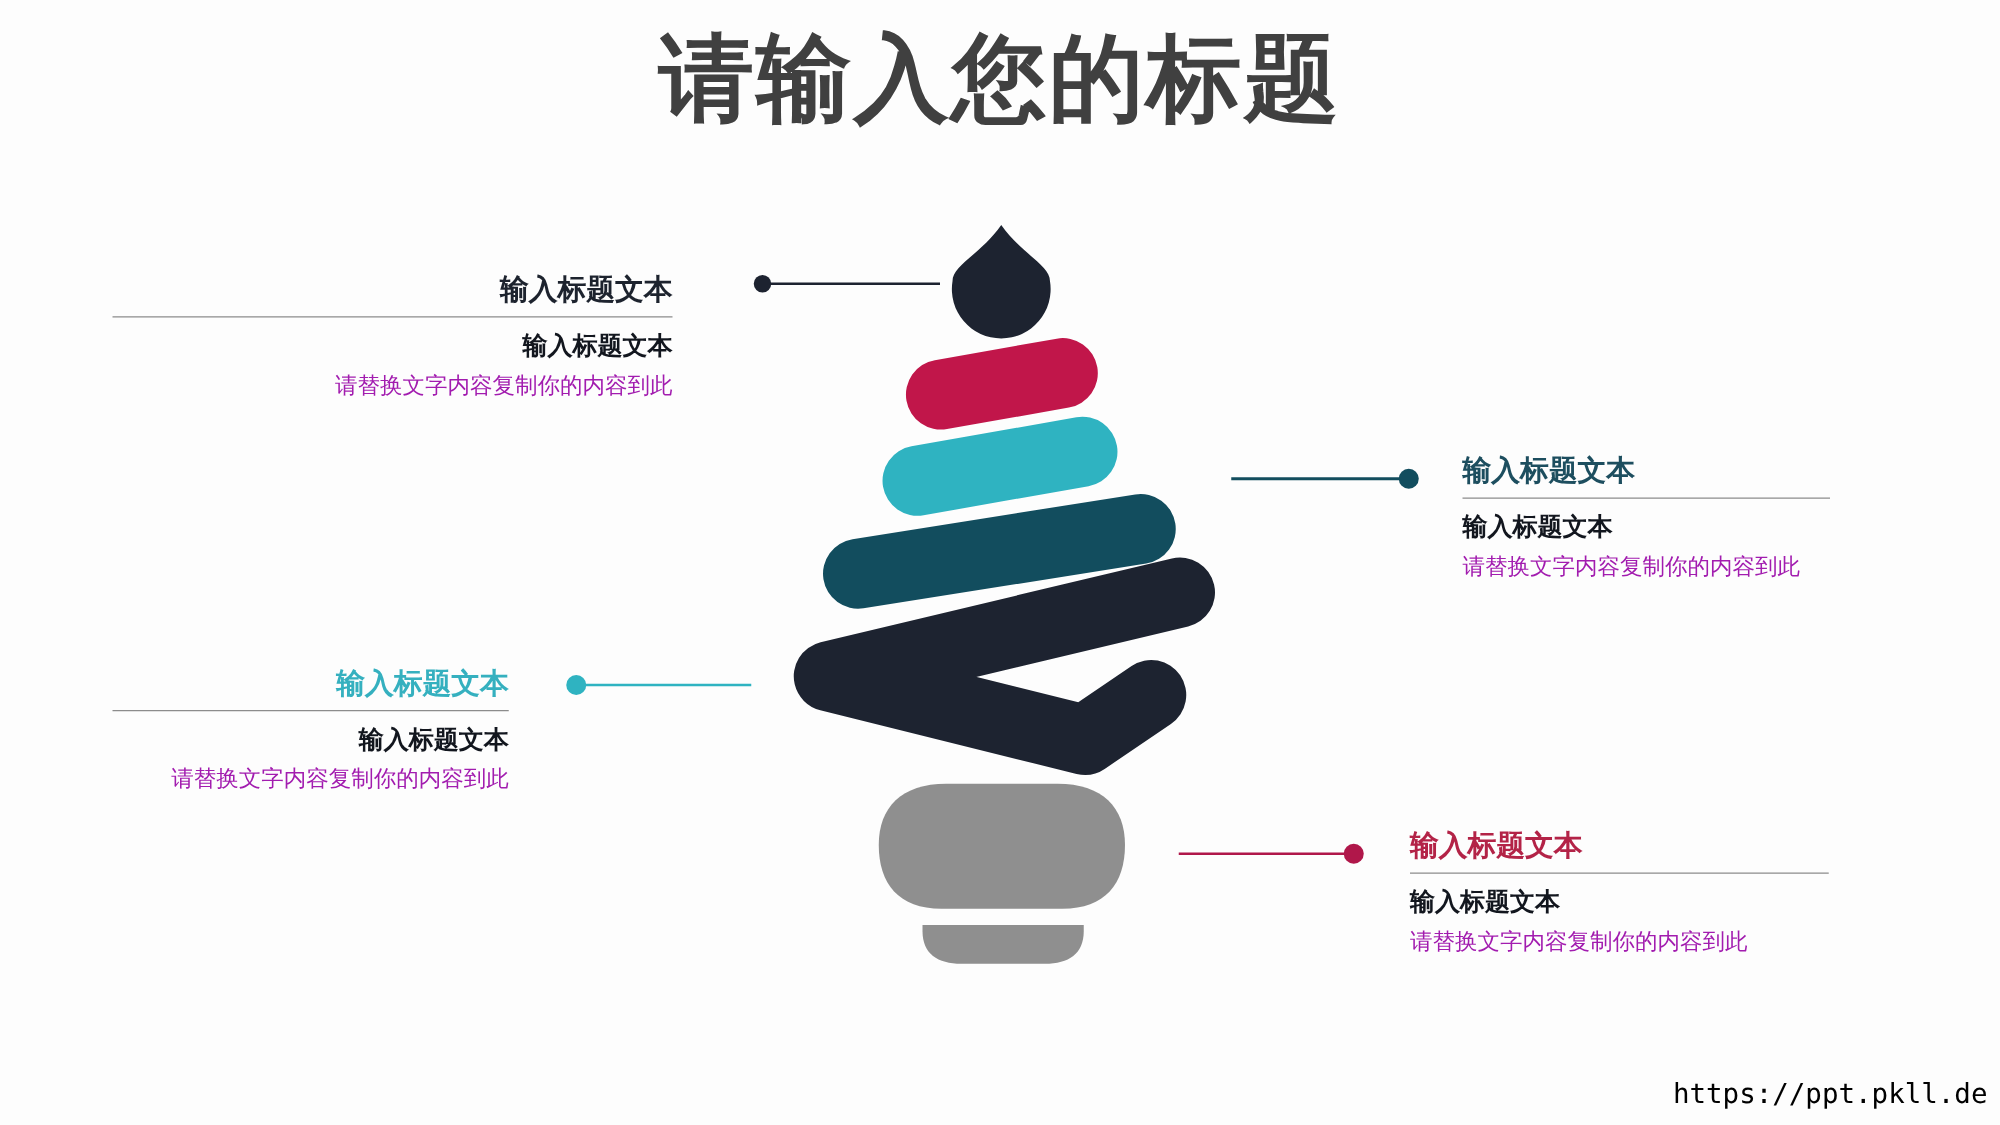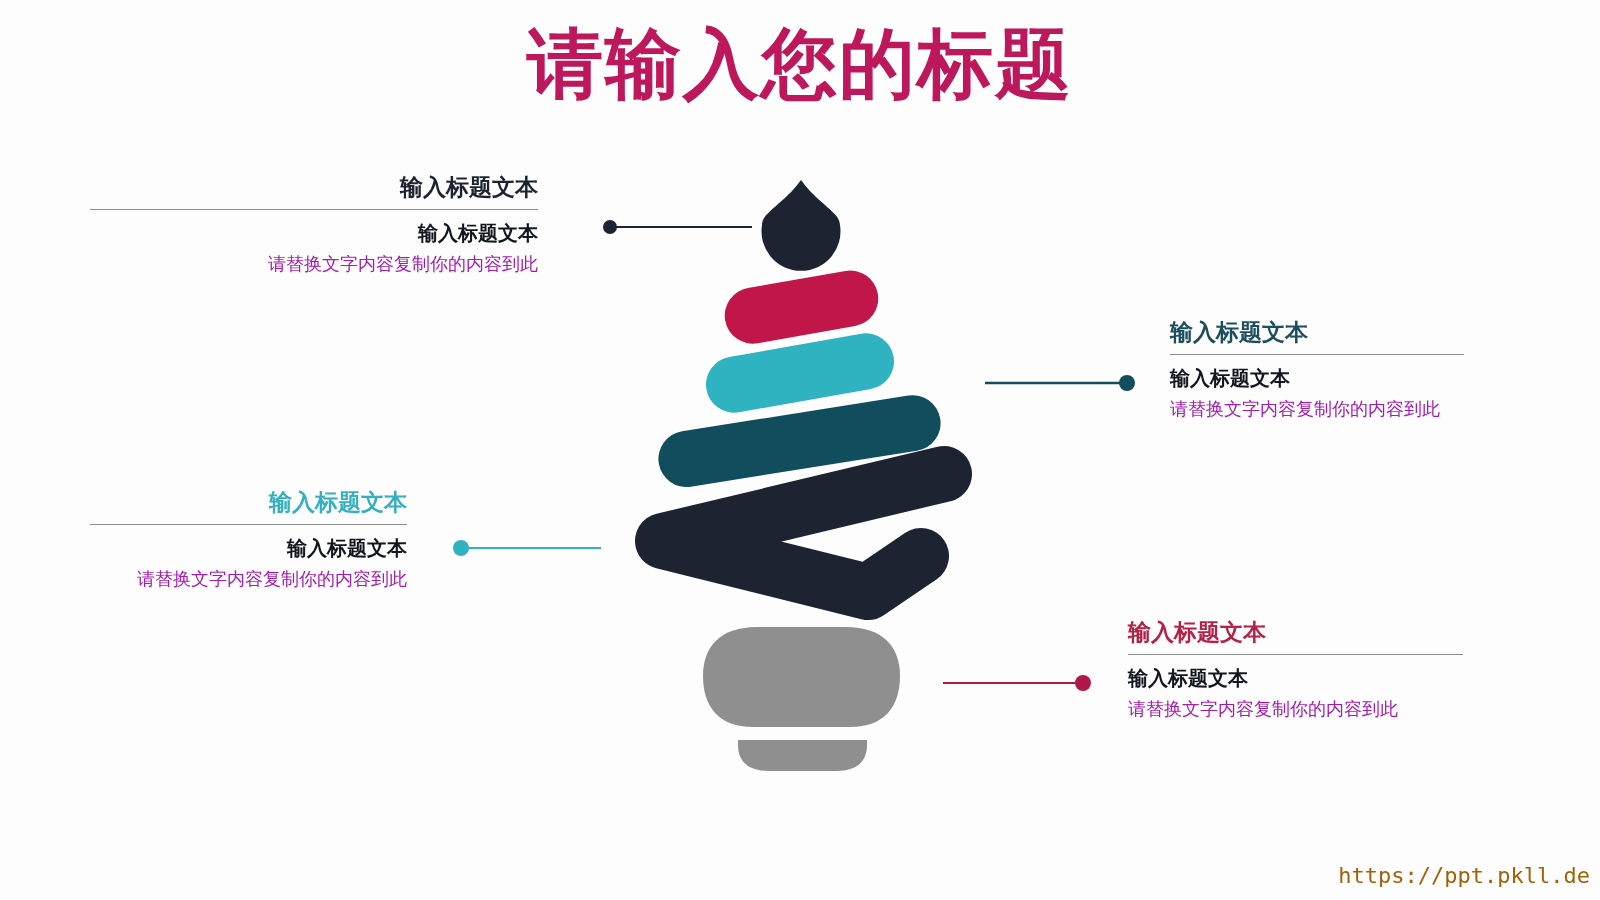--- a/index.html
+++ b/index.html
@@ -9,41 +9,41 @@
     background:#fdfdfd;
     overflow:hidden;
     font-family:"Liberation Sans","DejaVu Sans",sans-serif;
   }
   .slide-title{
     position:absolute;top:18px;left:0;width:100%;
     margin:0;text-align:center;
     font-size:76px;font-weight:900;letter-spacing:2px;line-height:1.2;
   }
   .diagram-svg{position:absolute;left:0;top:0;width:1600px;height:900px;}
-  .callout{position:absolute;}
+  .callout{position:absolute;margin-top:44px;}
   .callout .heading{font-size:23px;font-weight:bold;line-height:27px;margin:0;}
   .callout .rule{border:none;border-bottom:1.6px solid #8c8c8c;margin:8px 0 0 0;height:0;}
   .callout .subheading{font-size:20px;font-weight:bold;line-height:24px;margin:11px 0 0 0;color:#12161e;}
   .callout .body{font-size:18px;line-height:23px;margin:8px 0 0 0;color:#a21caf;}
   .callout-1{left:90px;top:174px;width:448px;text-align:right;}
   .callout-2{left:1170px;top:319px;width:294px;text-align:left;}
   .callout-3{left:90px;top:489px;width:317px;text-align:right;}
   .callout-4{left:1128px;top:619px;width:335px;text-align:left;}
   .watermark{
     position:absolute;right:10px;bottom:12px;
     font-family:"DejaVu Sans Mono","Liberation Mono",monospace;
     font-size:22px;letter-spacing:0px;
   }
 </style>
 </head>
 <body>
 
 <div class="slide">
 
-  <h1 class="slide-title" style="color: #be185d;">请输入您的标题</h1>
+  <h1 class="slide-title" style="color: #404040;">请输入您的标题</h1>
 
   <svg class="diagram-svg" viewBox="0 0 1600 900">
 
     <path d="M 801 180 C 818 204 840 212 840 225 A 39.5 39.5 0 1 1 762 225 C 762 212 784 204 801 180 Z" style="fill: rgb(29, 35, 48);"></path>
 
     <rect x="724" y="279" width="155" height="56" rx="28" transform="rotate(-10 802 307)" style="fill: rgb(193, 22, 74);"></rect>
 
     <rect x="705" y="345" width="190" height="56" rx="28" transform="rotate(-10 800 373)" style="fill: rgb(47, 179, 193);"></rect>
 
     <rect x="657" y="413" width="285" height="56" rx="28" transform="rotate(-9 800 441)" style="fill: rgb(18, 77, 94);"></rect>
@@ -88,15 +88,15 @@
     <p class="body">请替换文字内容复制你的内容到此</p>
   </div>
 
   <div class="callout callout-4">
     <p class="heading" style="color: rgb(179, 35, 71);">输入标题文本</p>
     <hr class="rule">
     <p class="subheading">输入标题文本</p>
     <p class="body">请替换文字内容复制你的内容到此</p>
   </div>
 
-  <div class="watermark" style="color: #a16207; margin-left: 20px;">https://ppt.pkll.de</div>
+  <div class="watermark" style="color: #000000; margin-left: 20px;">https://ppt.pkll.de</div>
 
 </div>
 
 </body></html>

